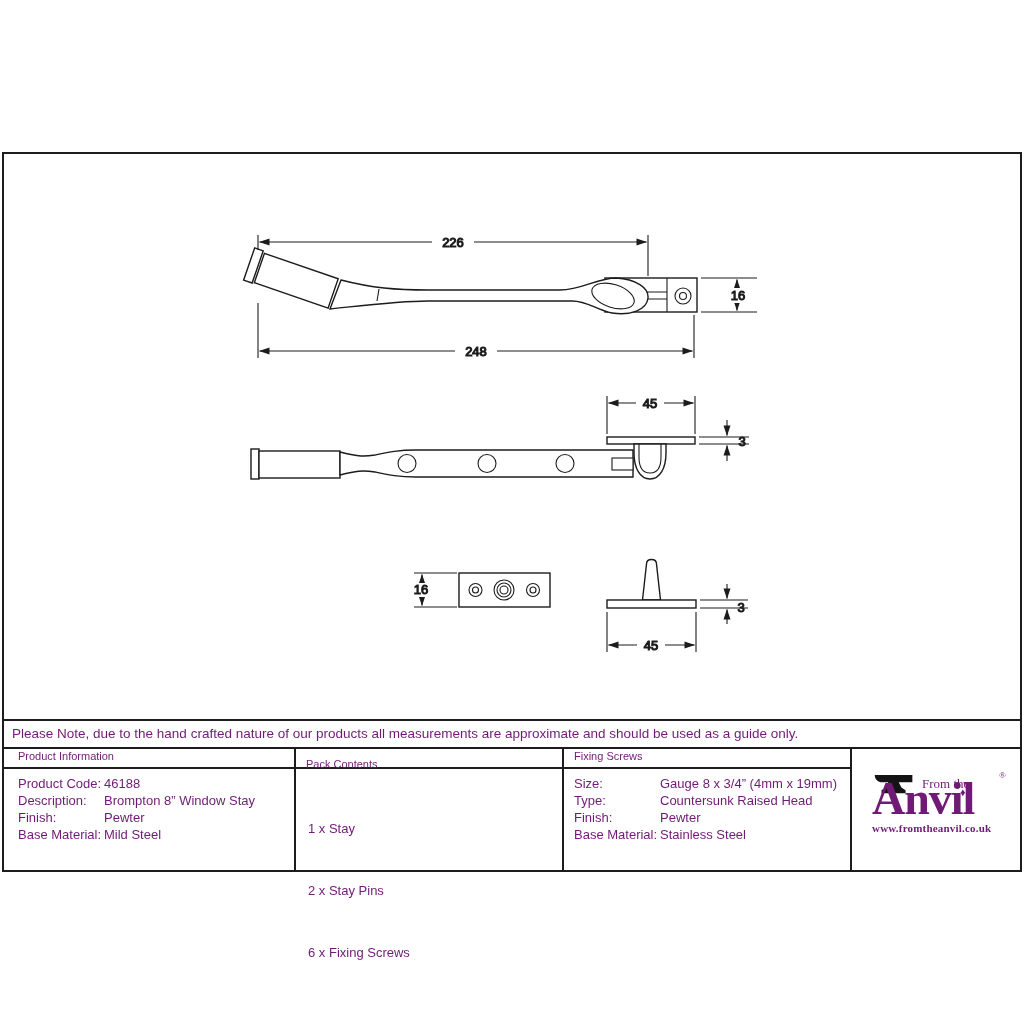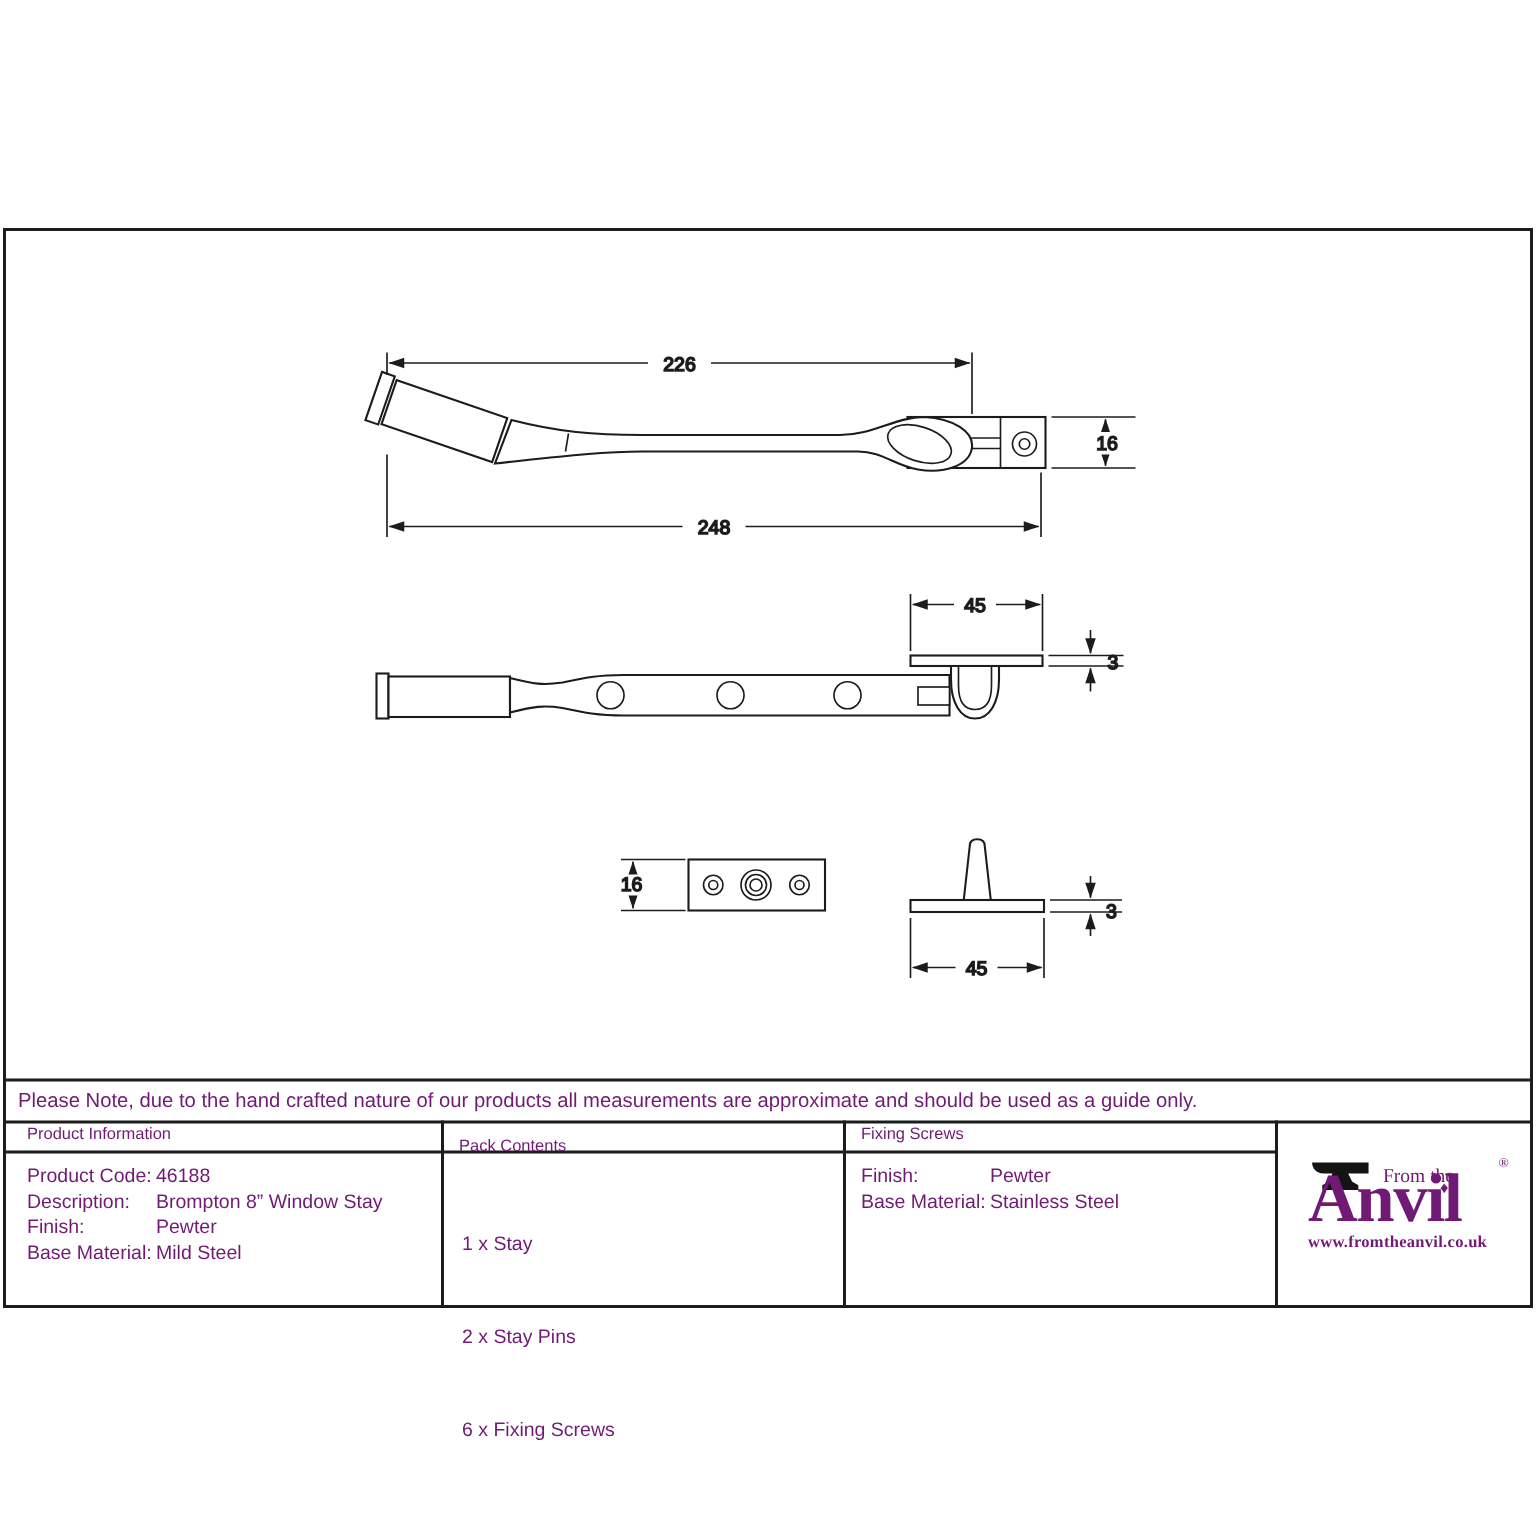--- a/index.html
+++ b/index.html
@@ -203,20 +203,28 @@
   <div class="abs col-header" style="left:306px;top:758px;">Pack Contents</div>
   <div class="abs" style="left:308px;top:775px;width:246px;">
     <div class="pack-item">1 x Stay</div>
     <div class="pack-item">2 x Stay Pins</div>
     <div class="pack-item">6 x Fixing Screws</div>
   </div>
 
   <div class="abs col-header" style="left:574px;top:750px;">Fixing Screws</div>
   <div class="abs spec-rows" style="left:574px;top:775px;width:270px;">
     <div class="spec-row">
+      <span class="spec-label">Size:</span>
+      <span class="spec-value">Gauge 8 x 3/4” (4mm x 19mm)</span>
+    </div>
+    <div class="spec-row">
+      <span class="spec-label">Type:</span>
+      <span class="spec-value">Countersunk Raised Head</span>
+    </div>
+    <div class="spec-row">
       <span class="spec-label">Finish:</span>
       <span class="spec-value">Pewter</span>
     </div>
     <div class="spec-row">
       <span class="spec-label">Base Material:</span>
       <span class="spec-value">Stainless Steel</span>
     </div>
   </div>
 
   <div class="abs logo">

